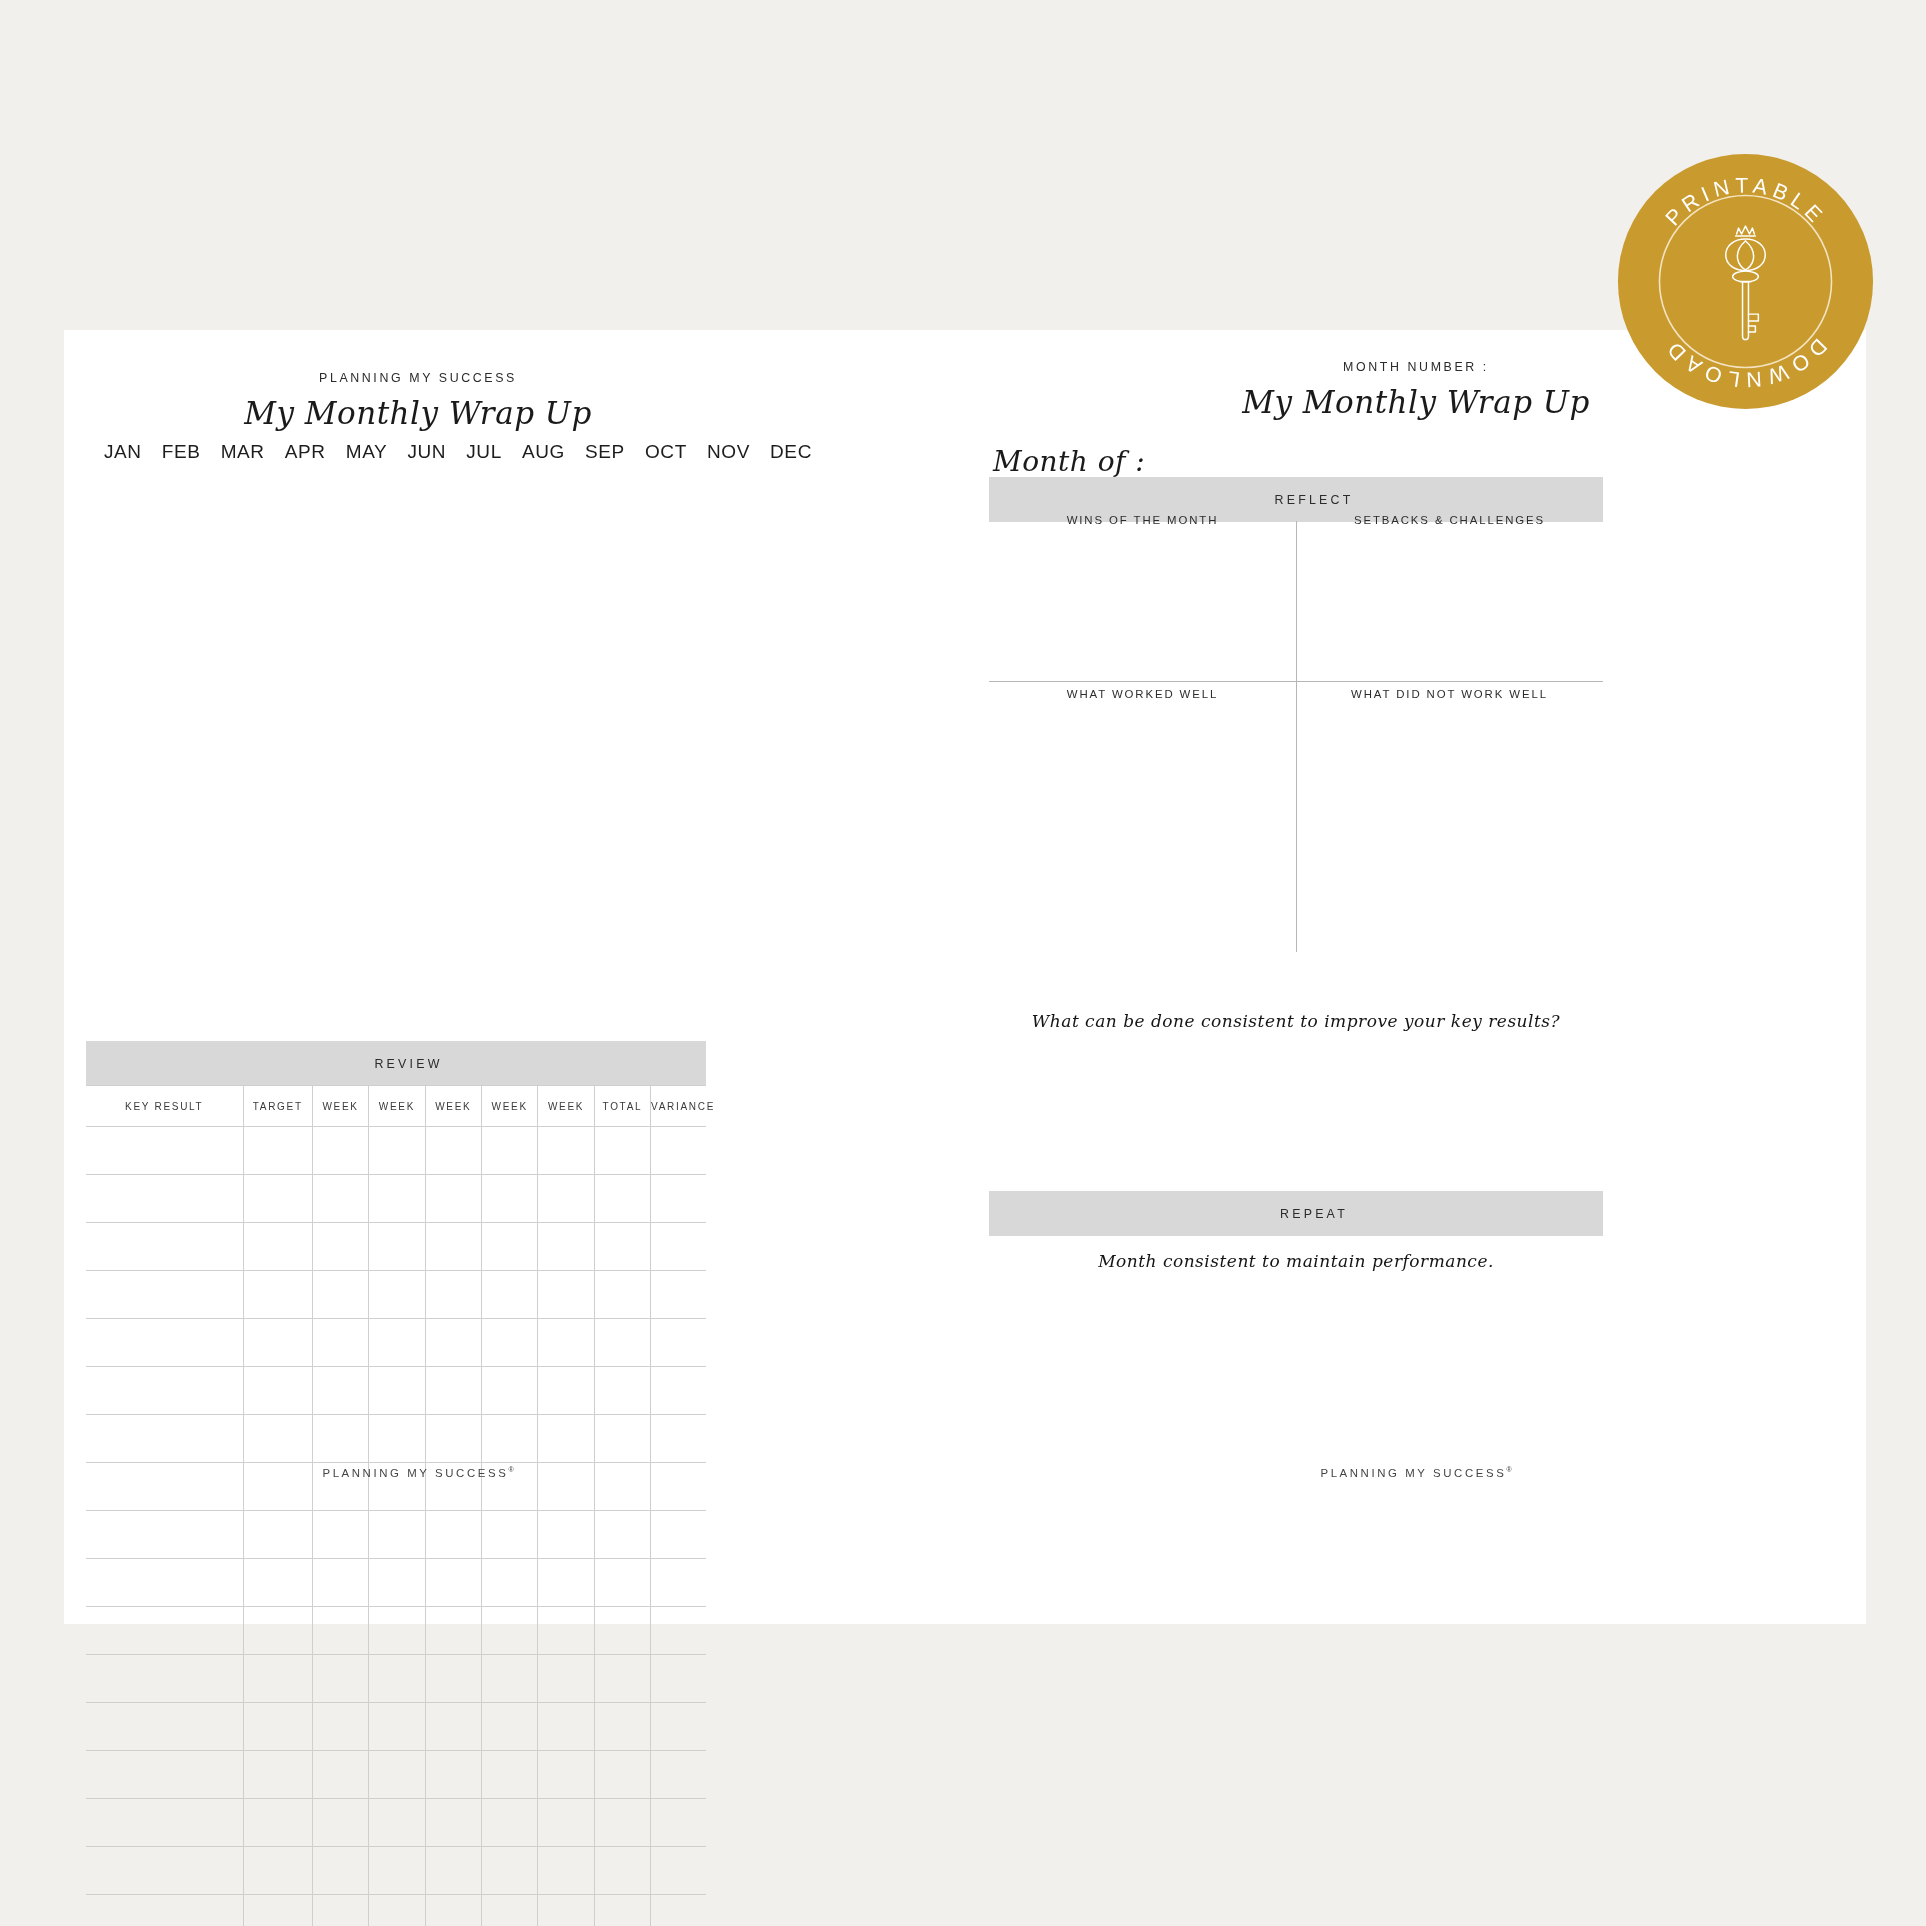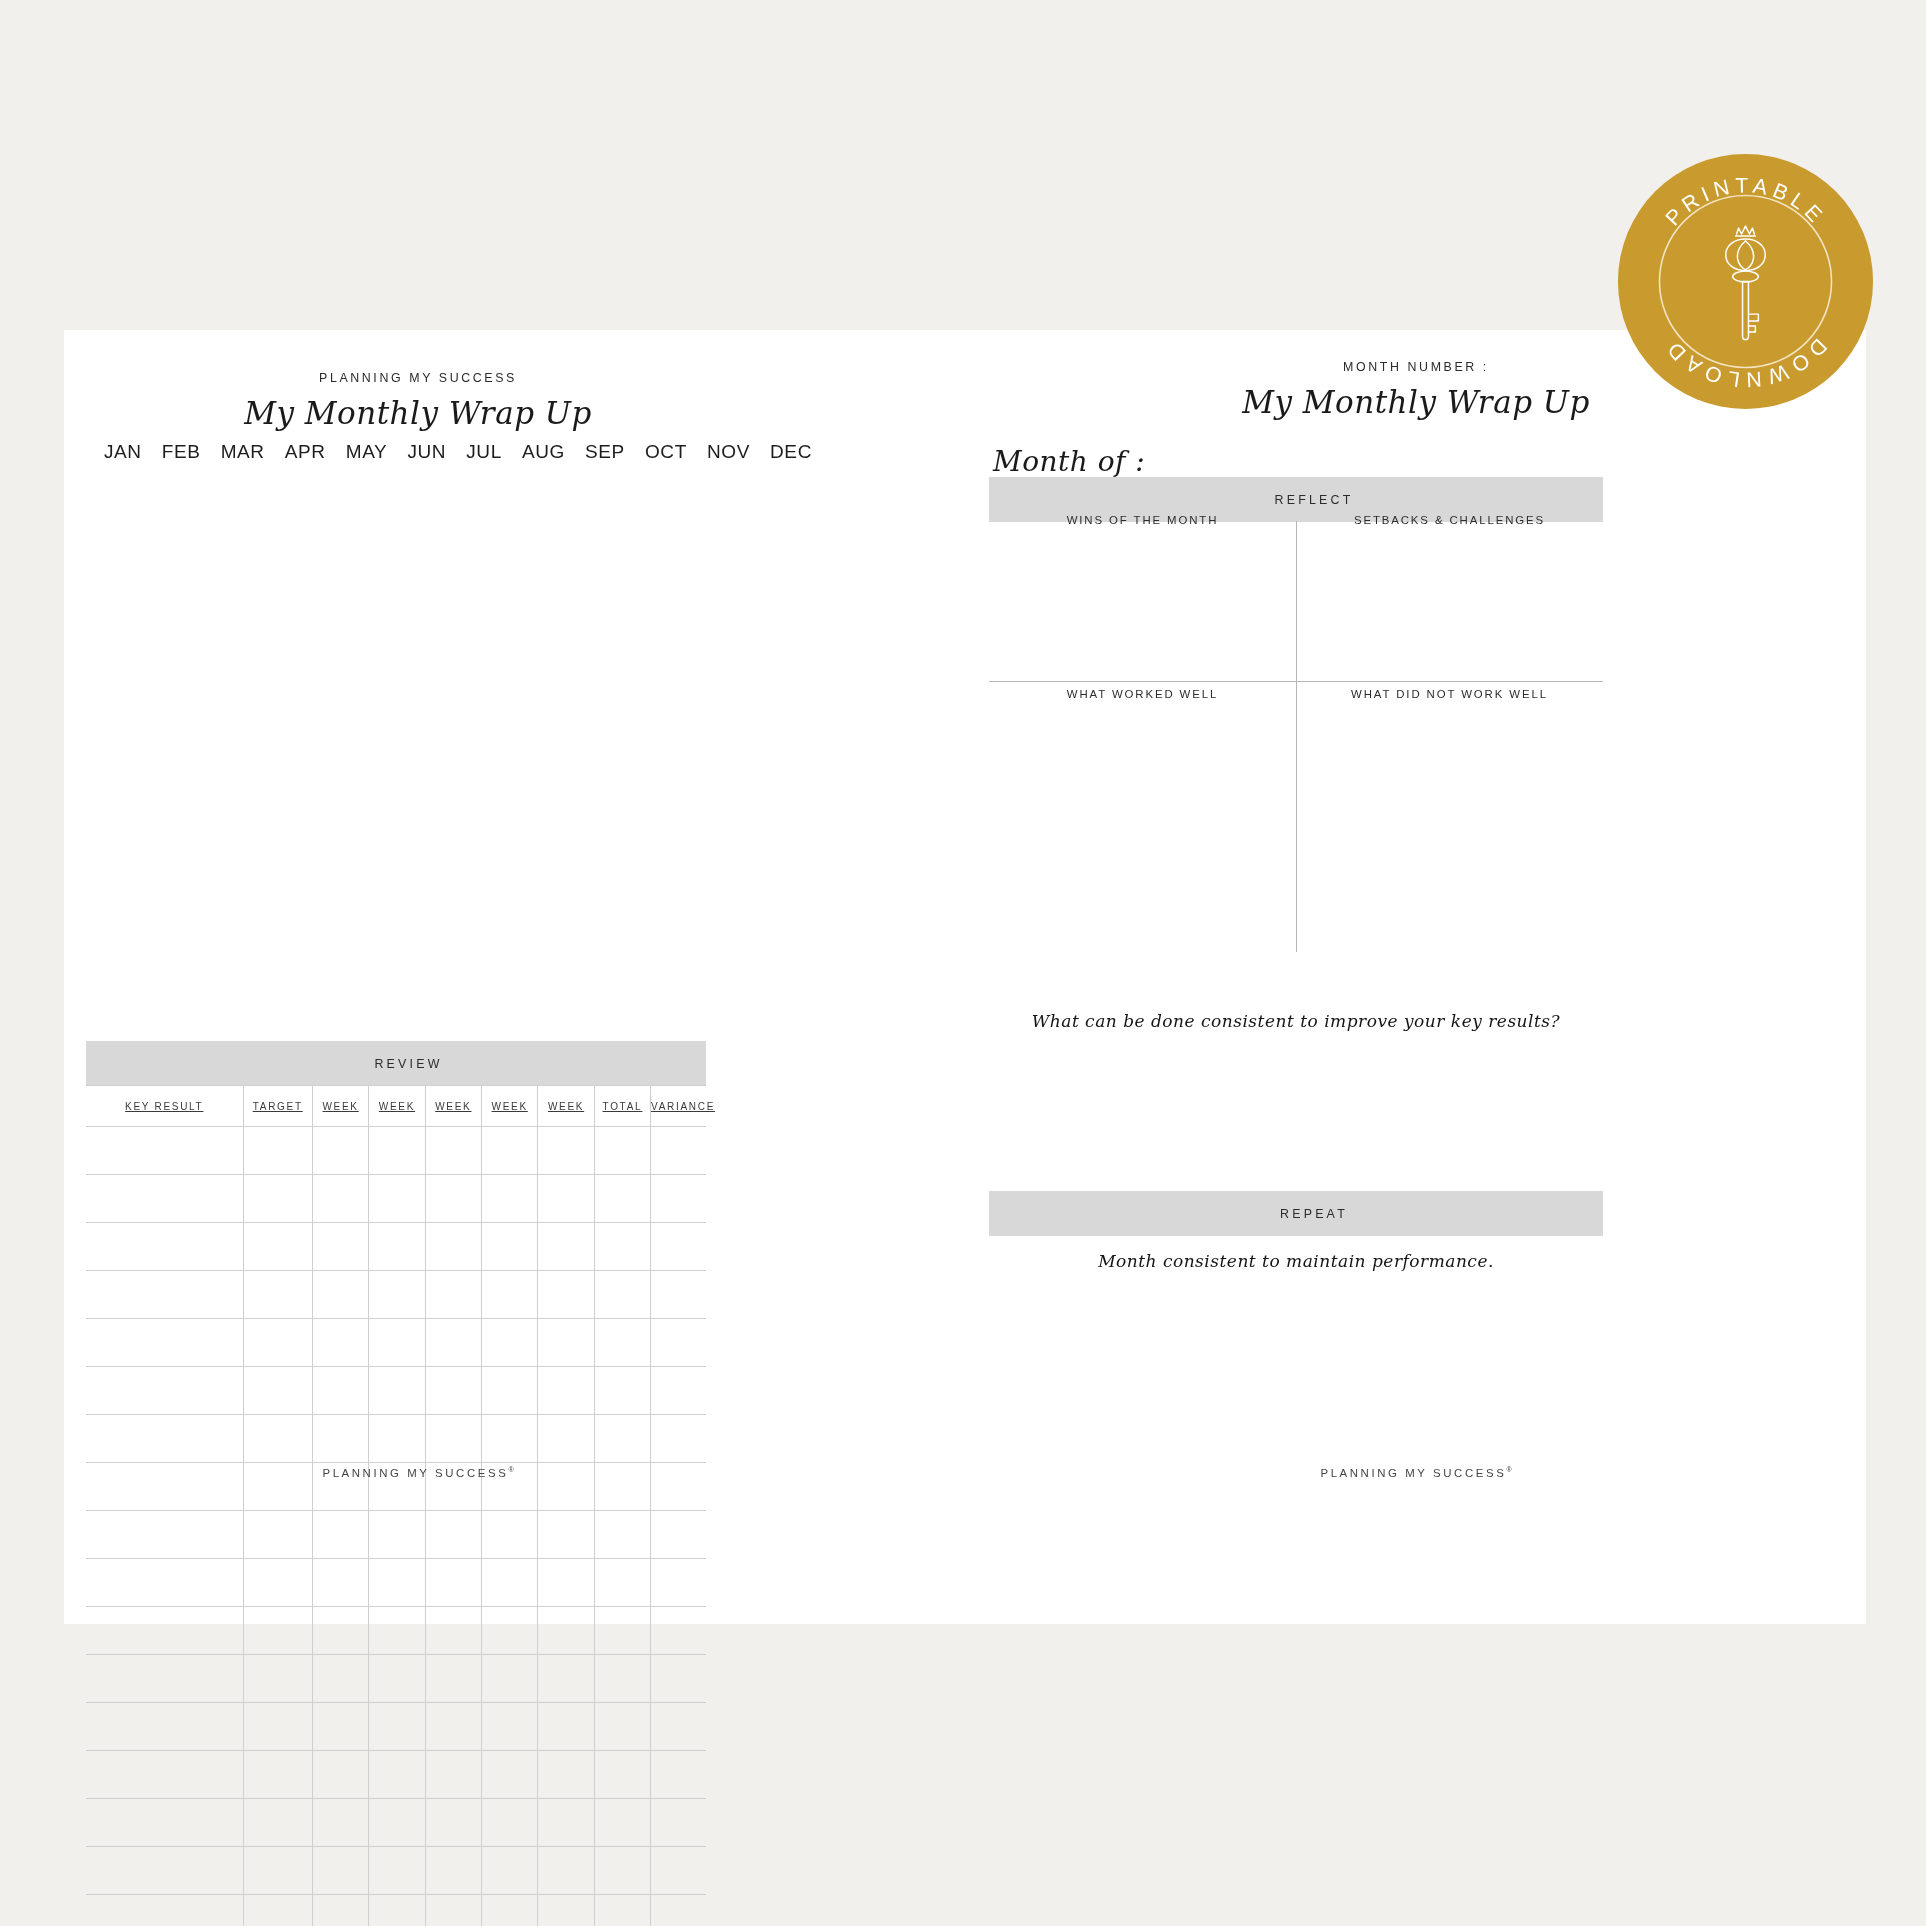--- a/index.html
+++ b/index.html
@@ -122,21 +122,20 @@
     font-size: 10px;
     letter-spacing: 1.7px;
     color: #3a3a3a;
     text-transform: uppercase;
     border-right: 1px solid #CFCFCF;
     border-bottom: 1px solid #CFCFCF;
     border-top: 1px solid #CFCFCF;
     text-align: center;
     vertical-align: middle;
     font-family: "Liberation Sans", sans-serif;
-    text-decoration: underline;
   }
 
   table.review th:last-child { border-right: none; }
 
   table.review td {
     height: 48px;
     border-right: 1px solid #CFCFCF;
     border-bottom: 1px solid #CFCFCF;
   }
   table.review td:last-child { border-right: none; }

